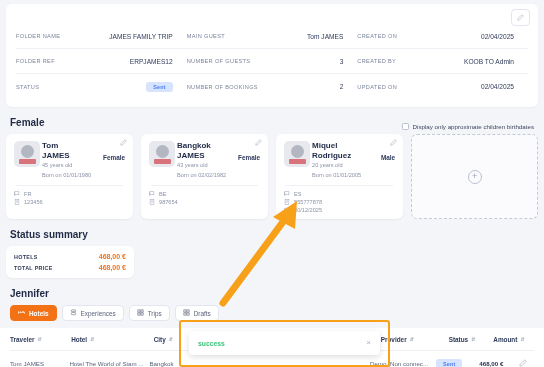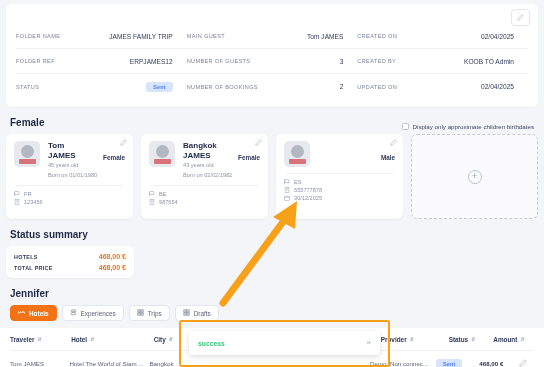--- a/index.html
+++ b/index.html
@@ -43,21 +43,21 @@
   .guests-wrap { position:relative; padding:0 6px; }
   .chk-row { position:absolute; right:10px; top:-11px; display:flex; align-items:center; gap:4px; }
   .chk-box { width:7px; height:7px; border:1px solid #b9c0d0; border-radius:1.5px; background:#fff; }
   .chk-lbl { font-size:6.2px; color:#3c4660; }
   .guest-grid { display:flex; gap:8px; }
   .guest-card {
     background:#fff; border-radius:6px; width:128px; height:85px;
     padding:7px 8px; position:relative; box-shadow:0 1px 2px rgba(0,0,0,.05);
   }
   .g-edit { position:absolute; top:5px; right:6px; width:7px; height:7px; }
-  .g-top { display:flex; gap:8px; }
+  .g-top { display:flex; gap:2px; }
   .avatar { width:26px; height:26px; border-radius:5px; background:#e7e9ef;
             position:relative; flex:none; }
   .avatar .head { position:absolute; width:13px; height:13px; border-radius:50%;
                   background:#b3b7c2; left:6.5px; top:4px; }
   .avatar .body { position:absolute; width:17px; height:5px; border-radius:1px;
                   background:#d9737b; left:4.5px; bottom:3px; }
   .g-info { flex:1; min-width:0; }
   .g-name { font-size:8px; font-weight:bold; color:#1f2a47; line-height:9.5px;
             max-width:58px; }
   .g-sex { position:absolute; right:8px; top:20px; font-size:6.4px;
@@ -245,20 +245,25 @@
       </div>
       <div class="guest-card">
         <svg class="g-edit" viewBox="0 0 16 16">
           <path d="M11.5 1.5l3 3L5 14H2v-3z" fill="none" stroke="#a7adbd" stroke-width="1.4"></path>
         </svg>
         <div class="g-top">
           <div class="avatar">
             <span class="head"></span>
             <span class="body"></span>
           </div>
+          <div class="g-info">
+            <div class="g-name"><span>Miquel</span><br><span>Rodriguez</span></div>
+            <div class="g-sub">20 years old</div>
+            <div class="g-sub">Born on 01/01/2005</div>
+          </div>
         </div>
         <div class="g-sex">Male</div>
         <div class="g-div"></div>
         <div class="g-line">
           <svg class="mini" viewBox="0 0 16 16">
             <rect x="2" y="2" width="11" height="8" fill="none" stroke="#9aa2b6" stroke-width="1.4"></rect>
             <line x1="2" y1="2" x2="2" y2="14" stroke="#9aa2b6" stroke-width="1.4"></line>
           </svg>
           <span>ES</span>
         </div>

